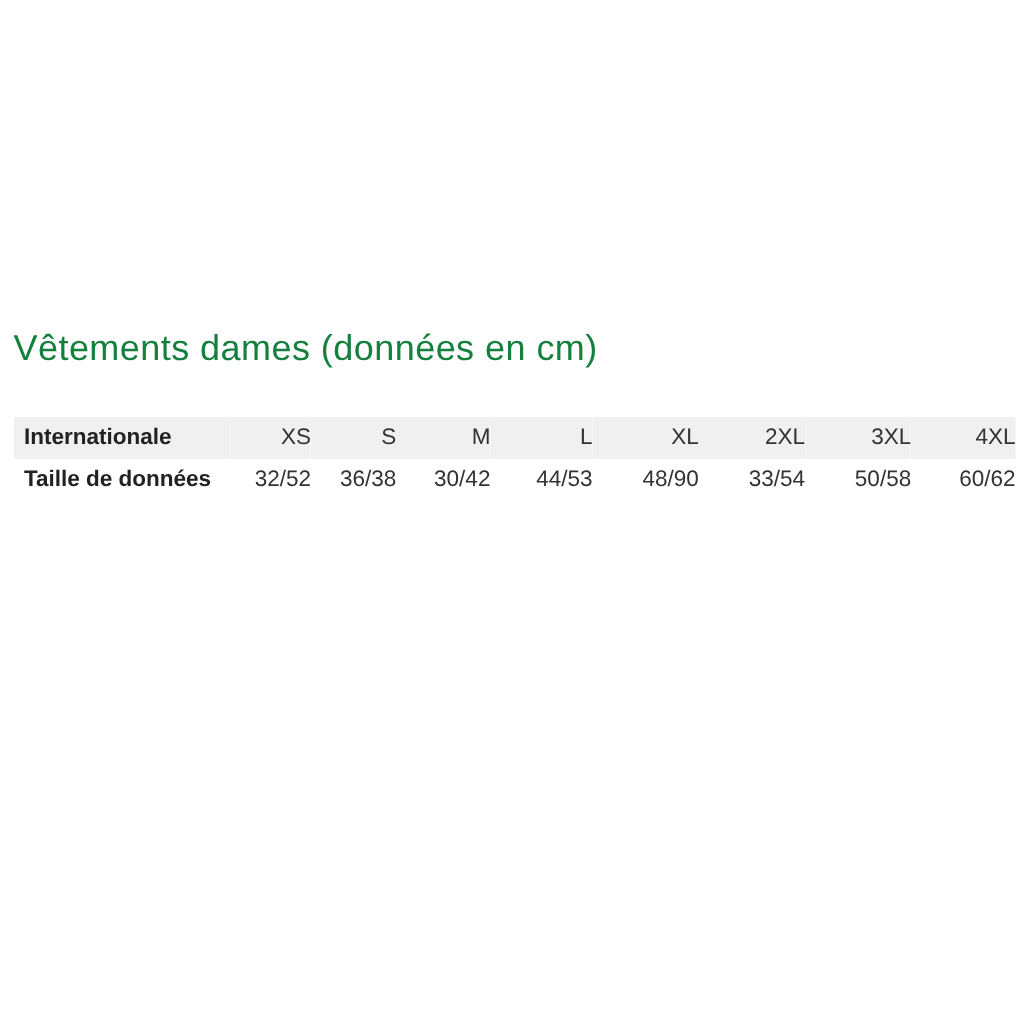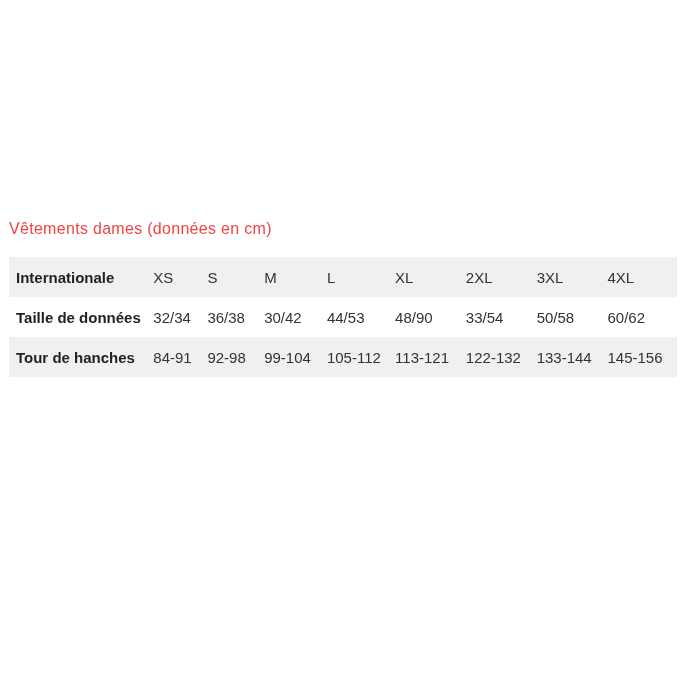--- a/index.html
+++ b/index.html
@@ -7,43 +7,43 @@
     padding: 0;
     background: #ffffff;
     width: 685px;
     height: 685px;
     font-family: "Liberation Sans", sans-serif;
   }
   .content {
     padding: 219px 8px 0 9px;
   }
   .page-title {
-    font-size: 16px;
+    font-size: 24px;
     font-weight: 400;
-    color: #ef4444;
+    color: #15803d;
     letter-spacing: 0.3px;
-    margin: 0 0 19px 0;
+    margin: 0 0 30px 0;
     line-height: 1.2;
   }
   table.size-chart {
     width: 100%;
     border-collapse: collapse;
     table-layout: fixed;
     font-size: 15px;
     color: #333333;
   }
   table.size-chart tr {
-    height: 40px;
+    height: 28px;
   }
   table.size-chart tr.stripe {
     background: #f0f0f0;
   }
   table.size-chart td, table.size-chart th {
     padding: 0;
-    text-align: left;
+    text-align: right;
     font-weight: 400;
     vertical-align: middle;
     white-space: nowrap;
     overflow: hidden;
   }
   table.size-chart .row-label {
     text-align: left;
     font-weight: 700;
     color: #222222;
     padding-left: 7px;
@@ -76,39 +76,28 @@
         <td>M</td>
         <td>L</td>
         <td>XL</td>
         <td>2XL</td>
         <td>3XL</td>
         <td>4XL</td>
       </tr>
 
       <tr>
         <td class="row-label">Taille de données</td>
-        <td>32/34</td>
+        <td>32/52</td>
         <td>36/38</td>
         <td>30/42</td>
         <td>44/53</td>
         <td>48/90</td>
         <td>33/54</td>
         <td>50/58</td>
         <td>60/62</td>
       </tr>
 
 
 
-      <tr class="stripe">
-        <td class="row-label">Tour de hanches</td>
-        <td>84-91</td>
-        <td>92-98</td>
-        <td>99-104</td>
-        <td>105-112</td>
-        <td>113-121</td>
-        <td>122-132</td>
-        <td>133-144</td>
-        <td>145-156</td>
-      </tr>
     </tbody>
   </table>
 
 </div>
 
 </body></html>

